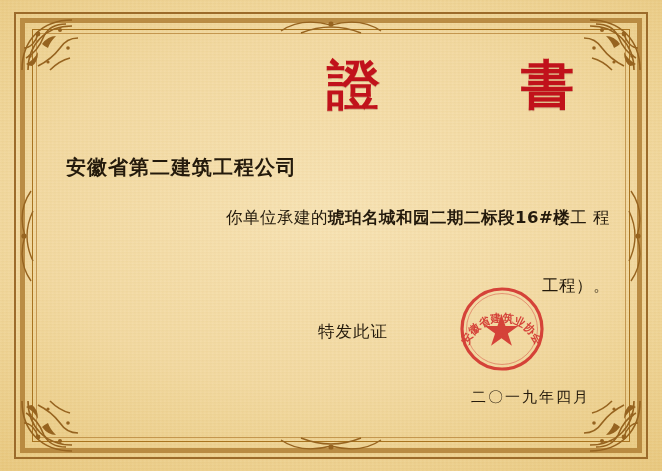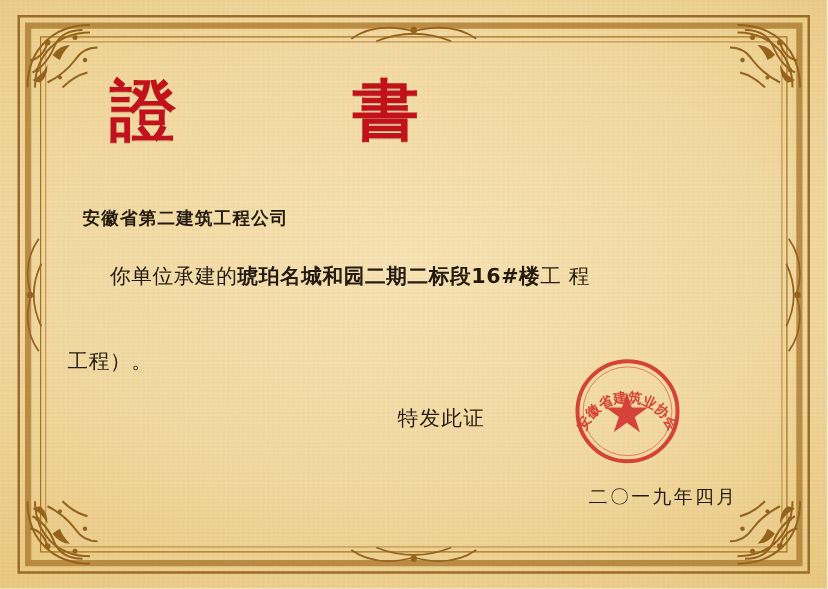--- a/index.html
+++ b/index.html
@@ -101,51 +101,52 @@
   
   #content {
     position: absolute;
     left: 44px;
     top: 42px;
     right: 44px;
     bottom: 42px;
   }
 
   #title {
-    text-align: left;
+    text-align: right;
     margin-top: 18px;
     color: #c1121b;
-    font-family: Liberation Serif, serif;
+    font-family: Liberation Mono, monospace;
     font-weight: bold;
     font-size: 53px;
     letter-spacing: 44px;
     text-indent: 44px;
     line-height: 1.1;
     text-shadow: 0 1px 0 rgba(120,20,20,0.25);
   }
 
   #recipient {
-    margin-top: 48px;
+    margin-top: 36px;
     margin-left: 22px;
     font-family: "DejaVu Sans", sans-serif;
     font-weight: bold;
-    font-size: 14px;
+    font-size: 20px;
     letter-spacing: 1px;
     color: #241a0c;
   }
 
   #body-text {
     margin-top: 20px;
     margin-left: 10px;
     margin-right: 8px;
     font-family: "DejaVu Sans", sans-serif;
     font-size: 16.5px;
     line-height: 2.05;
     color: #241a0c;
     letter-spacing: 0.5px;
+    text-align: right;
   }
   #body-text .indent { display: inline-block; width: 34px; }
   .bold-seg { font-weight: bold; }
 
   #special-note {
     margin-top: 18px;
     margin-left: 10px;
     font-size: 16.5px;
     color: #241a0c;
     letter-spacing: 1px;

